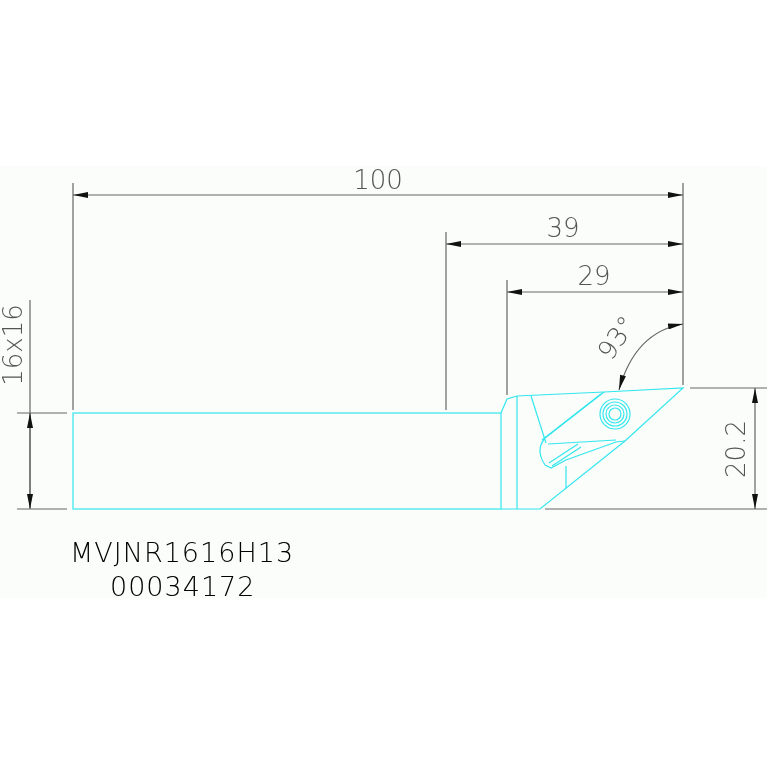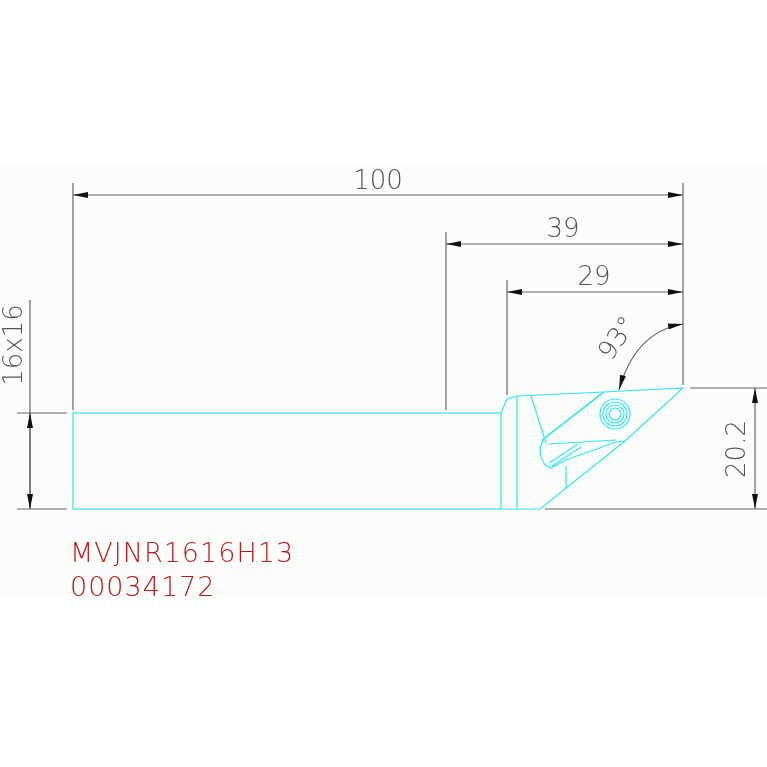--- a/index.html
+++ b/index.html
@@ -1,20 +1,20 @@
 <!DOCTYPE html>
 <html><head>
 <meta charset="utf-8">
 <style>
   html, body { margin: 0; padding: 0; background: #ffffff; }
   body { width: 767px; height: 767px; position: relative; overflow: hidden; font-family: "Liberation Sans", sans-serif; }
   .sheet { position: absolute; left: 0; top: 166px; width: 767px; height: 432px; background: #fbfdfb; }
   svg { position: absolute; left: 0; top: 0; }
   .dimtxt { font-family: "DejaVu Sans", sans-serif; font-weight: 200; fill: #555; }
-  .label { position: absolute; left: 70px; color: #b91c1c; font-family: "DejaVu Sans", sans-serif; font-weight: 200; font-size: 27px; letter-spacing: 1px; line-height: 30px; }
+  .label { position: absolute; left: 70px; color: #000000; font-family: "DejaVu Sans", sans-serif; font-weight: 200; font-size: 27px; letter-spacing: 1px; line-height: 30px; }
 </style>
 </head>
 <body>
 
 <div class="sheet"></div>
 
 <svg width="767" height="767" viewBox="0 0 767 767">
   <defs>
     <marker id="arr" viewBox="0 0 10 4" refX="10" refY="2" markerWidth="16" markerHeight="6" orient="auto-start-reverse" markerUnits="userSpaceOnUse">
       <path d="M0,0 L10,2 L0,4 Z" fill="#111"></path>
@@ -72,13 +72,13 @@
     <path d="M549,463 L578,444"></path>
     <path d="M552,466 L581,447"></path>
     <circle cx="615" cy="414" r="15"></circle>
     <circle cx="615" cy="414" r="12"></circle>
     <circle cx="615" cy="414" r="9"></circle>
     <circle cx="615" cy="414" r="6"></circle>
   </g>
 </svg>
 
 <div class="label" style="top:538px;">MVJNR1616H13</div>
-<div class="label" style="top:572px;">00034172</div>
+<div class="label" style="top:572px;margin-left:40px;">00034172</div>
 
 </body></html>

